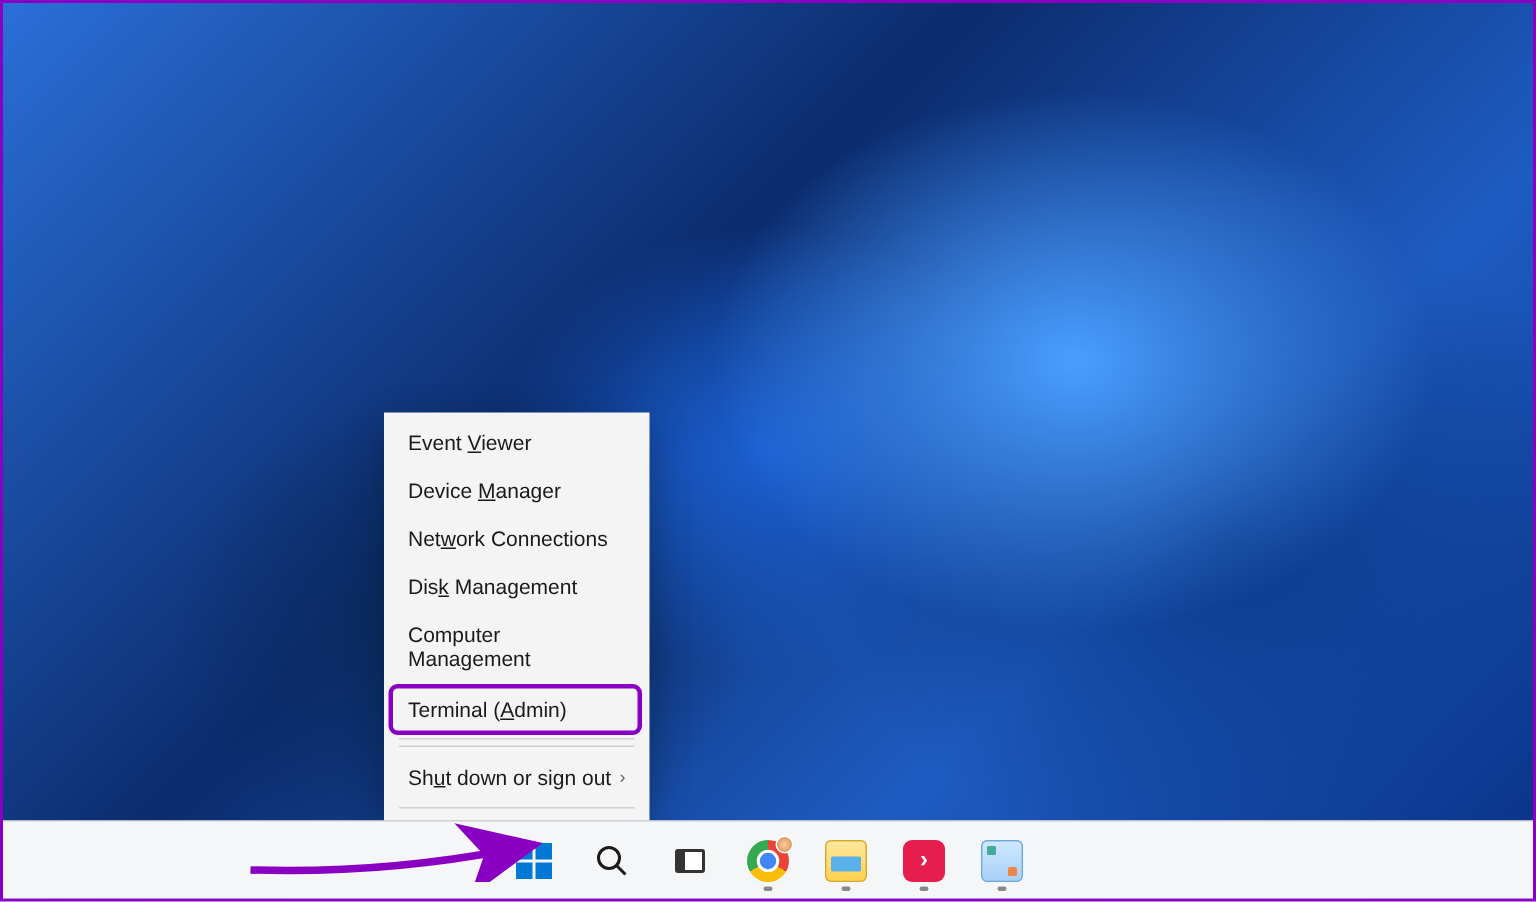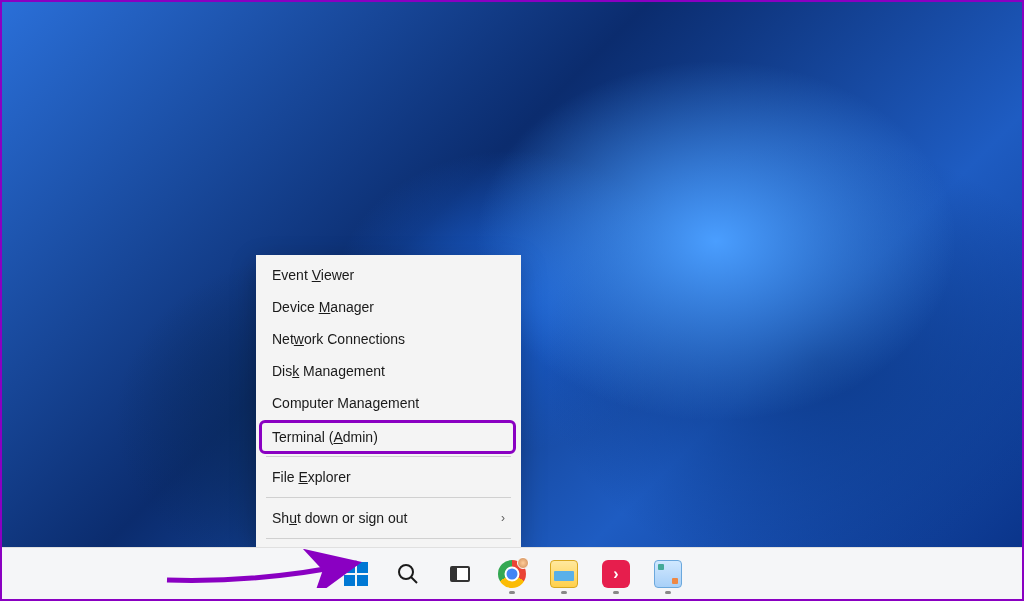--- a/index.html
+++ b/index.html
@@ -100,21 +100,21 @@
       background: #e84; border-radius: 1px;
     }
     .pin-dot {
       position: absolute; bottom: 2px; left: 50%; transform: translateX(-50%);
       width: 6px; height: 3px; background: #888; border-radius: 2px;
     }
     .context-menu {
       position: absolute;
       left: 254px;
       bottom: 52px;
-      width: 265px;
+      width: 177px;
       background: #f4f4f4;
       box-shadow: 0 8px 24px rgba(0,0,0,0.25);
       padding: 4px 0;
       font-size: 14px;
       color: #1a1a1a;
     }
     .menu-item {
       padding: 8px 16px;
       cursor: default;
       display: flex;
@@ -159,23 +159,20 @@
     <div class="menu-item">
       <span>Dis<span class="u">k</span> Management</span>
     </div>
     <div class="menu-item">
       <span>Computer Mana<span class="u">g</span>ement</span>
     </div>
     <div class="menu-item highlighted">
       <span>Terminal (<span class="u">A</span>dmin)</span>
     </div>
     <div class="menu-sep"></div>
-    <div class="menu-item">
-      <span>File <span class="u">E</span>xplorer</span>
-    </div>
     <div class="menu-sep"></div>
     <div class="menu-item">
       <span>Sh<span class="u">u</span>t down or sign out</span>
       <span class="chevron">›</span>
     </div>
     <div class="menu-sep"></div>
   </div>
 
 <div class="taskbar" id="tb">
     <div class="taskbar-item">

